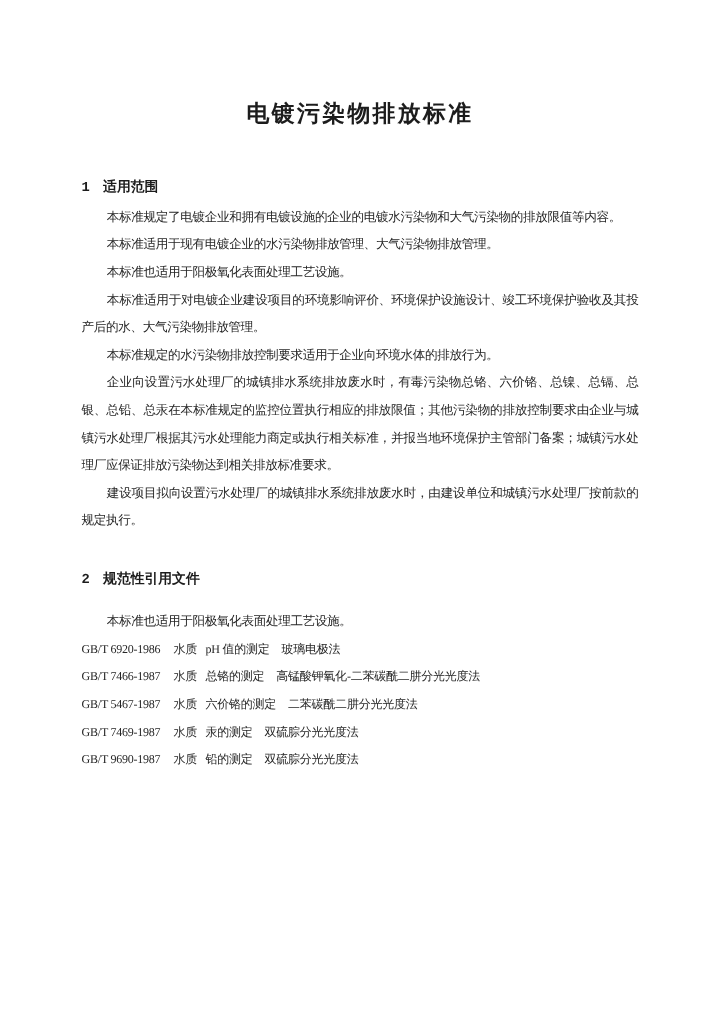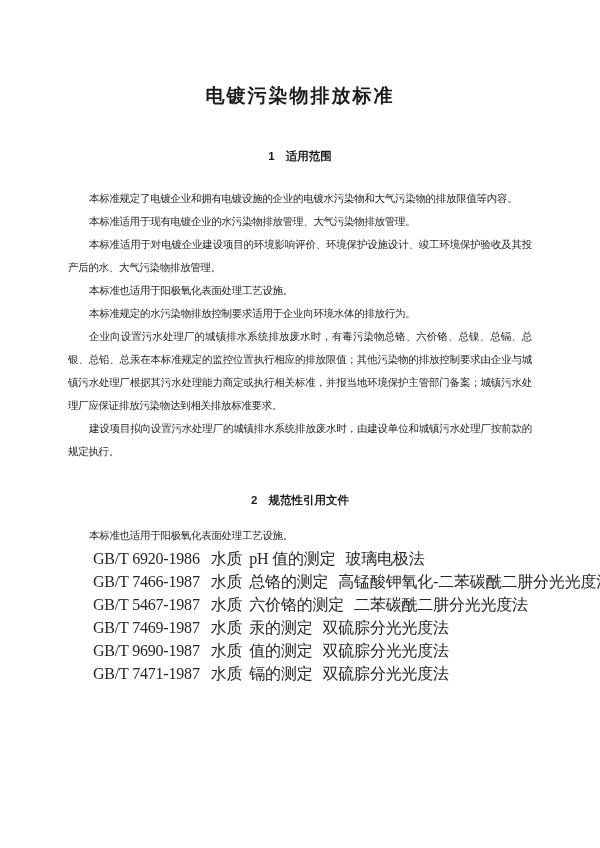--- a/index.html
+++ b/index.html
@@ -21,44 +21,42 @@
     padding-top: 84px;
     text-align: center;
     font-family: "Liberation Sans", "DejaVu Sans", sans-serif;
     font-size: 19px;
     font-weight: 700;
     letter-spacing: 2px;
     line-height: 23px;
     color: #1c1c1c;
   }
   .section-heading {
-    font-family: Liberation Sans, sans-serif;
+    font-family: Liberation Mono, monospace;
     font-size: 11.5px;
     font-weight: 700;
     line-height: 15px;
     color: #1c1c1c;
-    text-align: center;
   }
   .section-heading .sec-num { margin-right: 11px; }
   .heading-1 { margin-top: 42px; }
   .heading-2 { margin-top: 30px; }
-  .paragraphs { margin-top: 23px; }
+  .paragraphs { margin-top: 6px; }
   .body-par {
     font-size: 10.5px;
     letter-spacing: -0.3px;
     line-height: 23px;
     text-align: justify;
     text-indent: 2em;
     color: #262626;
   }
   .sec2-intro { margin-top: 16px; }
   .ref-list { margin-top: 0; }
   .ref-row {
-    margin-left: 25px;
-    font-size: 16px;
+    font-size: 10px;
     letter-spacing: -0.2px;
     line-height: 23px;
     white-space: nowrap;
     color: #262626;
   }
   .ref-code   { margin-right: 11px; }
   .ref-cat    { margin-right: 7px; }
   .ref-subject{ margin-right: 10px; }
   .page-number {
     position: absolute;
@@ -79,22 +77,22 @@
 
     <div class="doc-title">电镀污染物排放标准</div>
 
     <div class="section-heading heading-1">
       <span class="sec-num">1</span><span>适用范围</span>
     </div>
 
     <div class="paragraphs">
       <p class="body-par">本标准规定了电镀企业和拥有电镀设施的企业的电镀水污染物和大气污染物的排放限值等内容。</p>
       <p class="body-par">本标准适用于现有电镀企业的水污染物排放管理、大气污染物排放管理。</p>
+      <p class="body-par">本标准也适用于阳极氧化表面处理工艺设施。</p>
       <p class="body-par">本标准适用于对电镀企业建设项目的环境影响评价、环境保护设施设计、竣工环境保护验收及其投产后的水、大气污染物排放管理。</p>
-      <p class="body-par">本标准也适用于阳极氧化表面处理工艺设施。</p>
       <p class="body-par">本标准规定的水污染物排放控制要求适用于企业向环境水体的排放行为。</p>
       <p class="body-par">企业向设置污水处理厂的城镇排水系统排放废水时，有毒污染物总铬、六价铬、总镍、总镉、总银、总铅、总汞在本标准规定的监控位置执行相应的排放限值；其他污染物的排放控制要求由企业与城镇污水处理厂根据其污水处理能力商定或执行相关标准，并报当地环境保护主管部门备案；城镇污水处理厂应保证排放污染物达到相关排放标准要求。</p>
       <p class="body-par">建设项目拟向设置污水处理厂的城镇排水系统排放废水时，由建设单位和城镇污水处理厂按前款的规定执行。</p>
     </div>
 
     <div class="section-heading heading-2">
       <span class="sec-num">2</span><span>规范性引用文件</span>
     </div>
 
     <p class="body-par sec2-intro">本标准也适用于阳极氧化表面处理工艺设施。</p>
@@ -106,23 +104,20 @@
       <div class="ref-row">
         <span class="ref-code">GB/T 7466-1987</span><span class="ref-cat">水质</span><span class="ref-subject">总铬的测定</span><span class="ref-method">高锰酸钾氧化-二苯碳酰二肼分光光度法</span>
       </div>
       <div class="ref-row">
         <span class="ref-code">GB/T 5467-1987</span><span class="ref-cat">水质</span><span class="ref-subject">六价铬的测定</span><span class="ref-method">二苯碳酰二肼分光光度法</span>
       </div>
       <div class="ref-row">
         <span class="ref-code">GB/T 7469-1987</span><span class="ref-cat">水质</span><span class="ref-subject">汞的测定</span><span class="ref-method">双硫腙分光光度法</span>
       </div>
       <div class="ref-row">
-        <span class="ref-code">GB/T 9690-1987</span><span class="ref-cat">水质</span><span class="ref-subject">值的测定</span><span class="ref-method">双硫腙分光光度法</span>
-      </div>
-      <div class="ref-row">
-        <span class="ref-code">GB/T 7471-1987</span><span class="ref-cat">水质</span><span class="ref-subject">镉的测定</span><span class="ref-method">双硫腙分光光度法</span>
+        <span class="ref-code">GB/T 9690-1987</span><span class="ref-cat">水质</span><span class="ref-subject">铅的测定</span><span class="ref-method">双硫腙分光光度法</span>
       </div>
     </div>
 
   </div>
 
   <div class="page-number">1</div>
 </div>
 
 </body></html>

